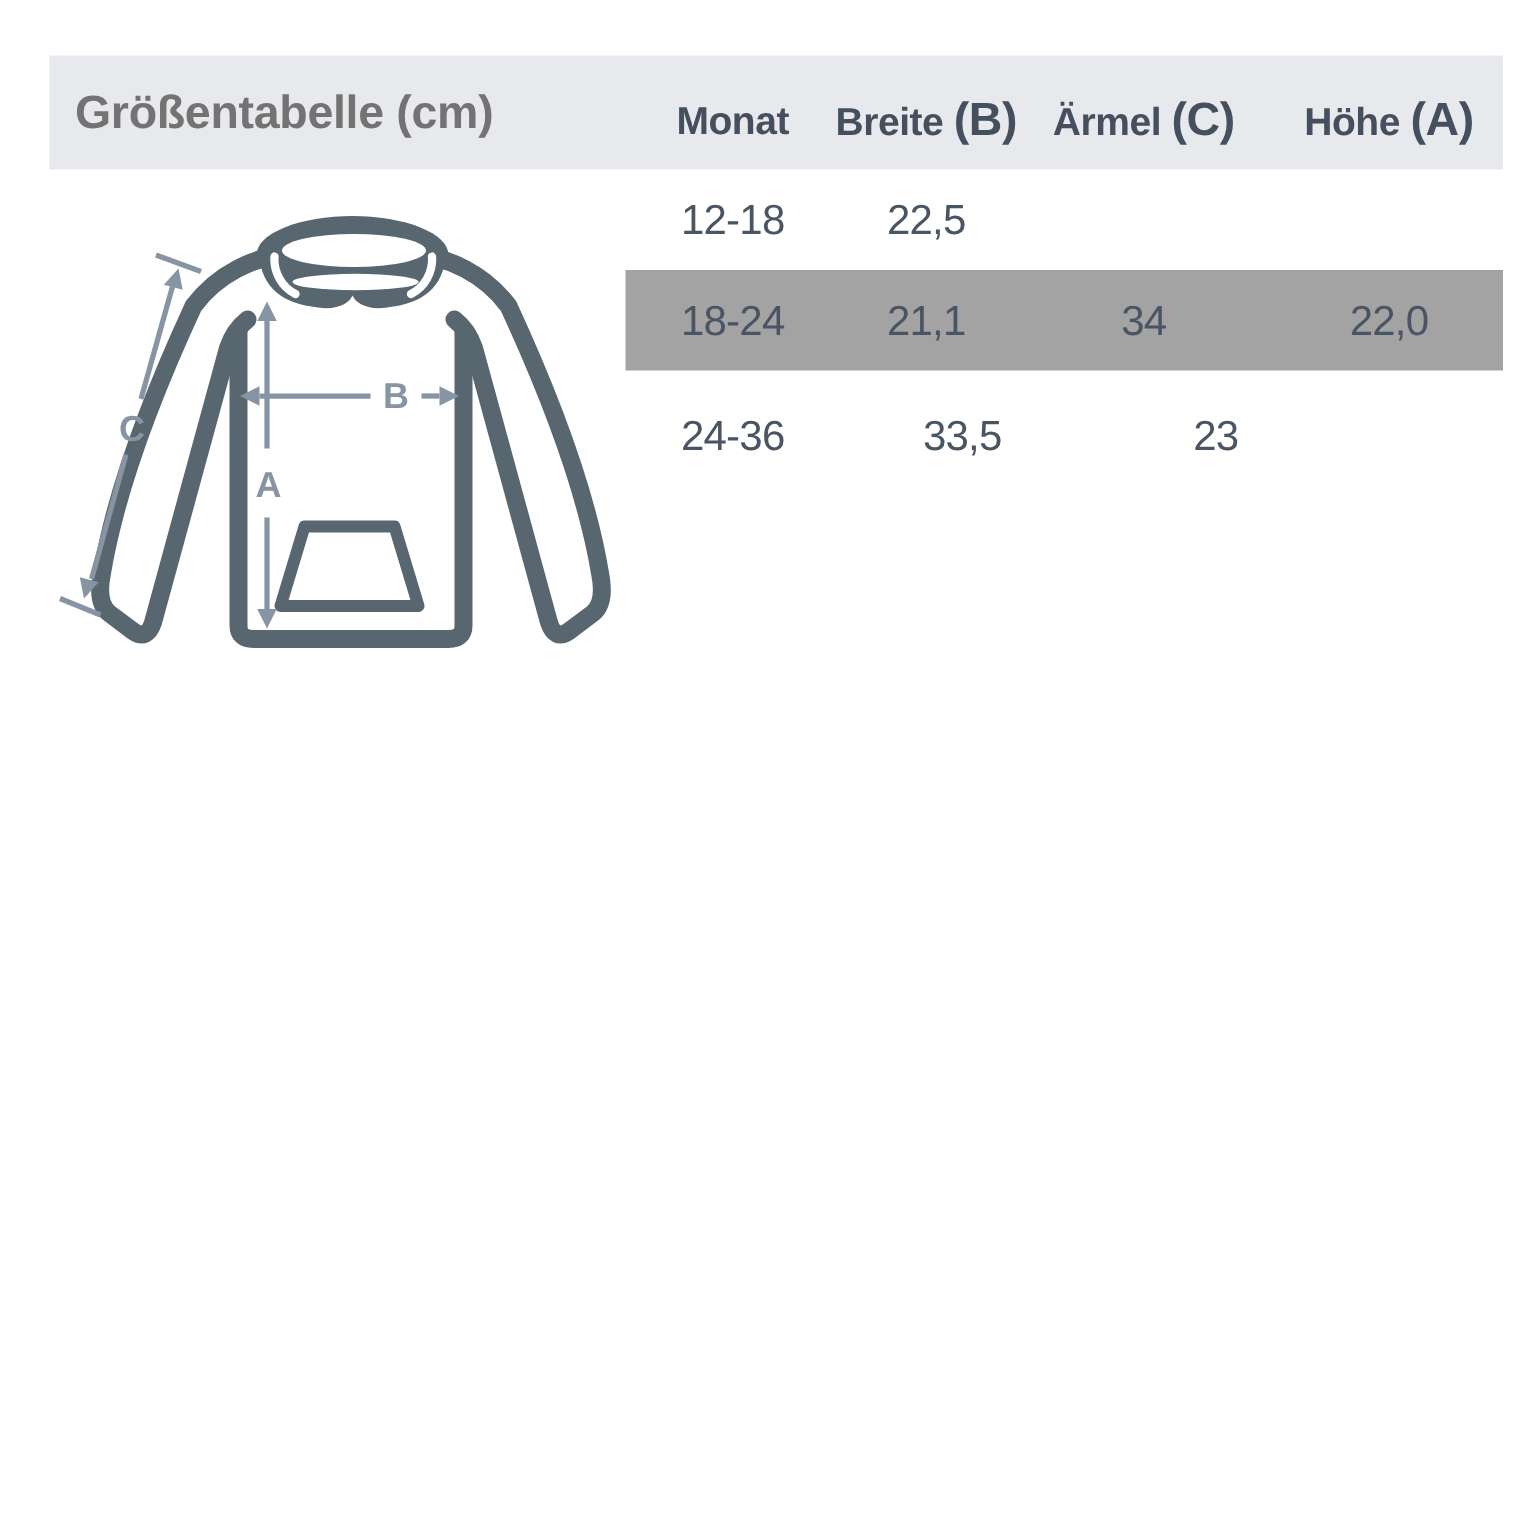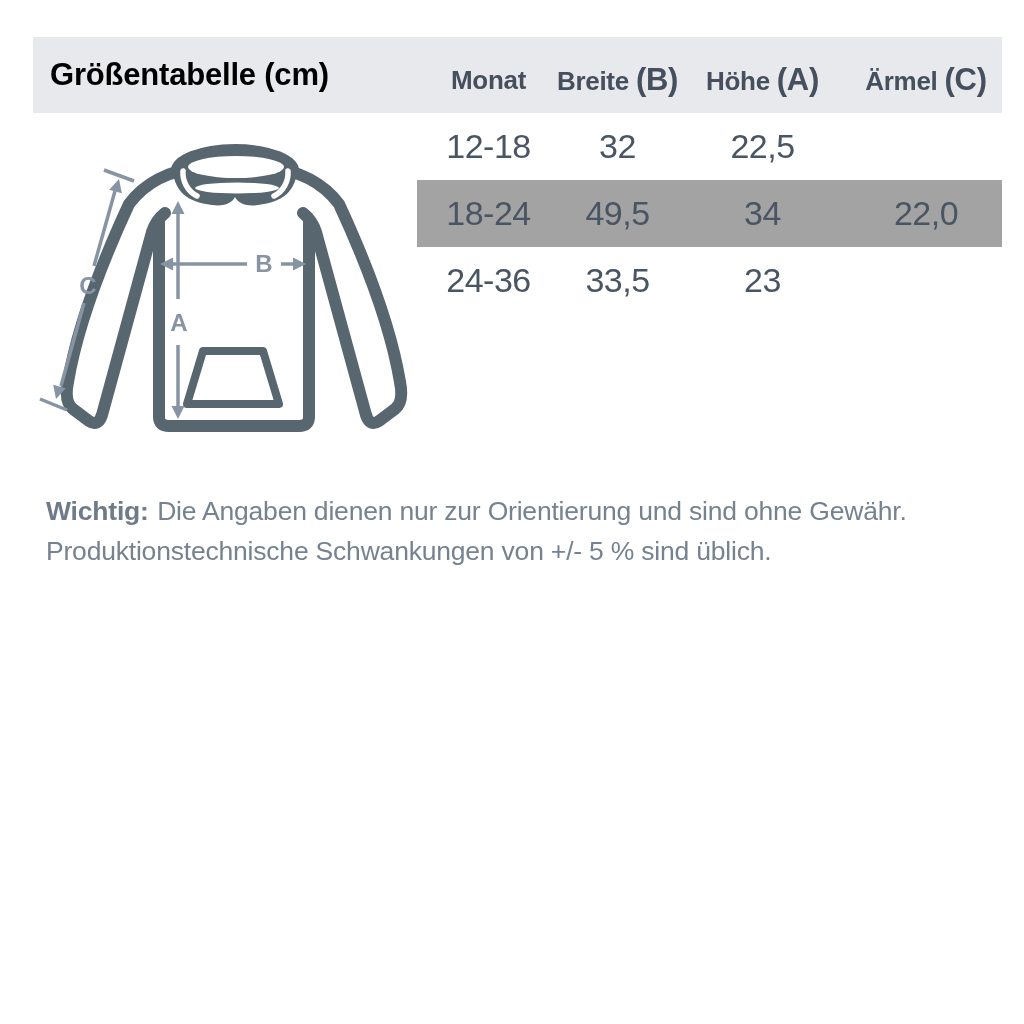--- a/index.html
+++ b/index.html
@@ -2,34 +2,34 @@
 <html><head>
 <meta charset="utf-8">
 <style>
   html,body{margin:0;padding:0;background:#ffffff;}
   body{width:1024px;height:1024px;font-family:"Liberation Sans",sans-serif;}
   .canvas{position:relative;width:1024px;height:1024px;background:#ffffff;overflow:hidden;}
 
   
   .band{position:absolute;left:33px;top:37px;width:969px;height:76px;background:#E8E9ED;}
   .title{position:absolute;left:17px;top:0;height:76px;display:flex;align-items:center;
-         font-size:31px;font-weight:bold;color:#000000;letter-spacing:-0.2px;white-space:nowrap;}
+         font-size:31px;font-weight:bold;color:#737373;letter-spacing:-0.2px;white-space:nowrap;}
   .cols{position:absolute;left:384px;top:0;width:585px;height:76px;display:grid;
         grid-template-columns:143px 115px 175px 152px;}
   .hcell{display:flex;align-items:baseline;justify-content:center;align-self:center;
          font-weight:bold;color:#454F5D;font-size:26px;letter-spacing:-0.3px;white-space:nowrap;margin-top:10px;}
   .hcell .code{font-size:31px;margin-left:7px;}
   .hcell .code:empty{display:none;}
 
   
   .trow{position:absolute;left:417px;width:585px;height:67px;display:grid;
         grid-template-columns:143px 115px 175px 152px;}
   .trow.striped{background:#a3a3a3;}
   .tcell{display:flex;align-items:center;justify-content:center;
-         font-size:34px;color:#4A5563;letter-spacing:-0.5px;white-space:nowrap;}
+         font-size:28px;color:#4A5563;letter-spacing:-0.5px;white-space:nowrap;}
 
   
   .hoodie{position:absolute;left:28px;top:128px;}
   .mlabel{font-family:"Liberation Sans",sans-serif;font-size:24px;font-weight:600;fill:#8794A3;}
 
   
   .note{position:absolute;left:46px;top:464px;width:940px;font-size:26.5px;line-height:40px;
         color:#76828F;letter-spacing:-0.2px;}
   .note .lead{font-weight:bold;color:#6F7B88;margin-right:0.32em;}
 </style>
@@ -43,42 +43,41 @@
     <div class="cols">
       <div class="hcell">
         <span>Monat</span>
 
       </div>
       <div class="hcell">
         <span>Breite</span>
         <span class="code">(B)</span>
       </div>
       <div class="hcell">
+        <span>Ärmel</span>
+        <span class="code">(C)</span>
+      </div>
+      <div class="hcell">
         <span>Höhe</span>
         <span class="code">(A)</span>
-      </div>
-      <div class="hcell">
-        <span>Ärmel</span>
-        <span class="code">(C)</span>
       </div>
     </div>
   </div>
 
   <div class="trow" style="top:113px;">
     <div class="tcell">12-18</div>
-    <div class="tcell">32</div>
     <div class="tcell">22,5</div>
   </div>
   <div class="trow striped" style="top:180px;">
     <div class="tcell">18-24</div>
-    <div class="tcell">49,5</div>
+    <div class="tcell">21,1</div>
     <div class="tcell">34</div>
     <div class="tcell">22,0</div>
   </div>
-  <div class="trow" style="top:247px;">
+  <div class="trow" style="top:257px;gap:24px;">
     <div class="tcell">24-36</div>
     <div class="tcell">33,5</div>
     <div class="tcell">23</div>
   </div>
 
   <svg class="hoodie" width="412" height="334" viewBox="28 128 412 334">
 
     <path d="M 159 200 L 159 417 Q 159 426 169 426 L 299 426 Q 309 426 309 417 L 309 200" fill="#ffffff" stroke="#57666F" stroke-width="12" stroke-linejoin="round" stroke-linecap="round"></path>
 
     <path d="M 203 351 L 263 351 L 279 404 L 187 404 Z" fill="#ffffff" stroke="#57666F" stroke-width="8" stroke-linejoin="round"></path>
@@ -118,18 +117,14 @@
       <line x1="104" y1="170" x2="134" y2="181" fill="none"></line>
       <line x1="40" y1="399" x2="67" y2="410" fill="none"></line>
       <line x1="115" y1="191" x2="94" y2="266" fill="none"></line>
       <line x1="84" y1="303" x2="61" y2="386" fill="none"></line>
       <polygon points="119,179 121.8,193.2 109.2,189.8" stroke="none"></polygon>
       <polygon points="56,399 65.8,388.2 53.2,384.8" stroke="none"></polygon>
       <text class="mlabel" x="88" y="294" text-anchor="middle" stroke="none">C</text>
     </g>
   </svg>
 
-  <p class="note">
-    <span class="lead">Wichtig:</span><span>Die Angaben dienen nur zur Orientierung und sind ohne Gewähr.</span><br>
-    <span>Produktionstechnische Schwankungen von +/- 5 % sind üblich.</span>
-  </p>
 
 </div>
 
 </body></html>

